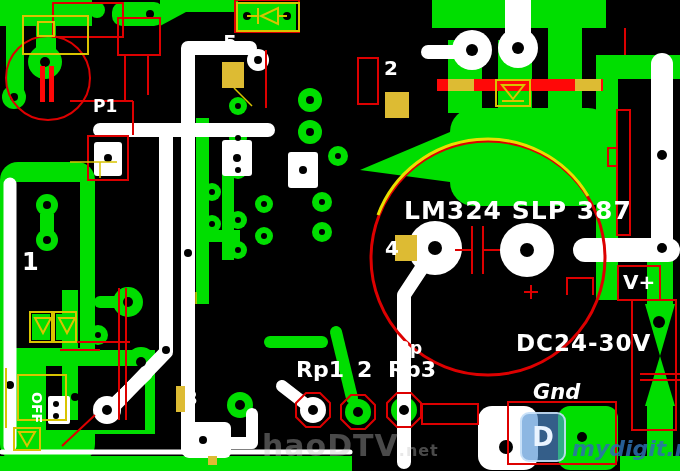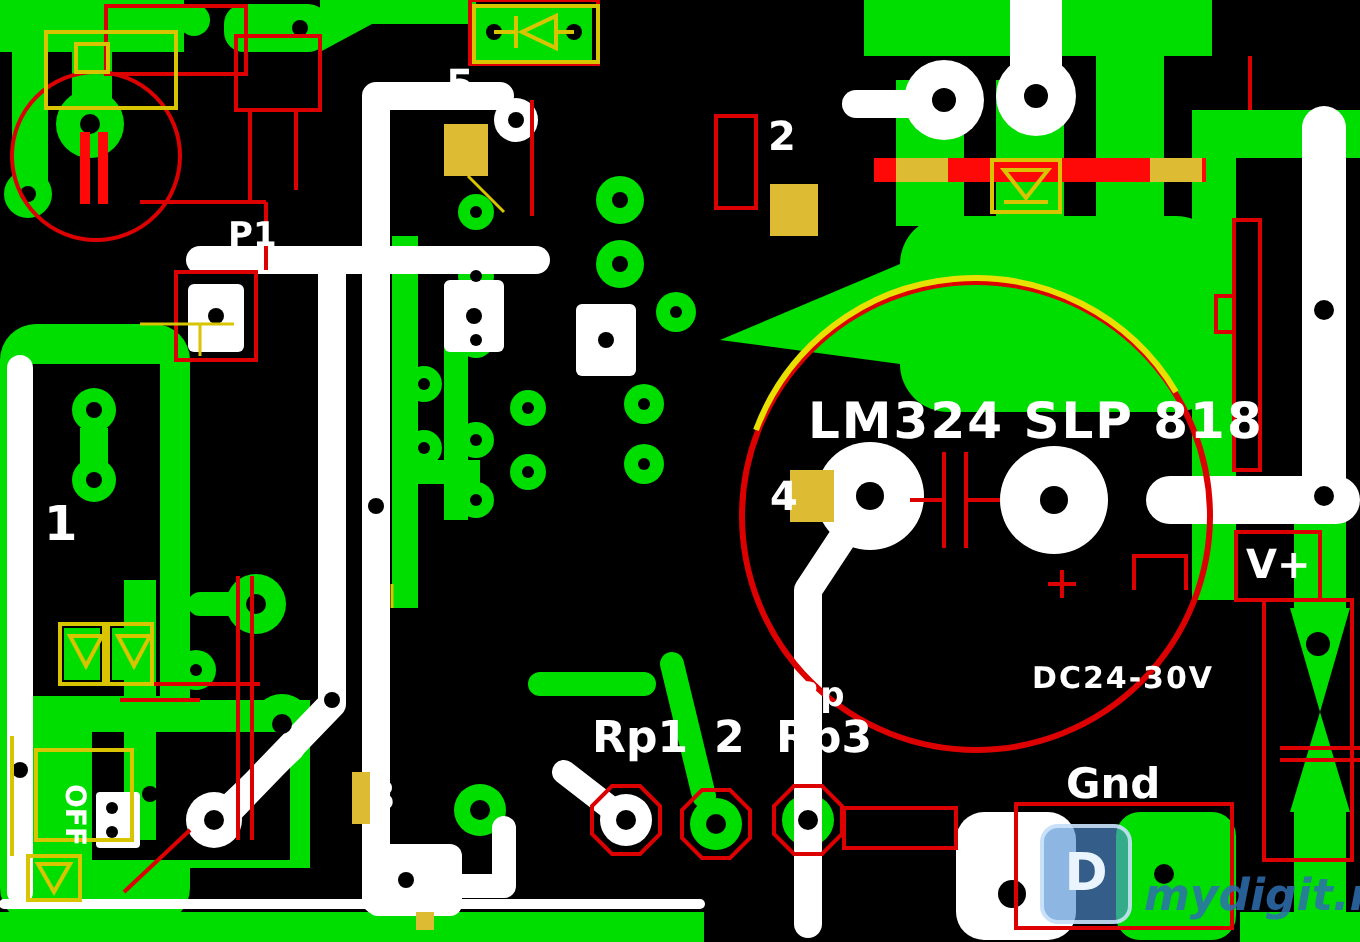--- a/index.html
+++ b/index.html
@@ -2,22 +2,22 @@
 <html><head>
 <meta charset="utf-8">
 <style>
   html,body{margin:0;padding:0;background:#222;}
   .stage{position:relative;width:680px;height:471px;background:#000;overflow:hidden;
          font-family:"DejaVu Sans",sans-serif;}
   .stage svg{position:absolute;left:0;top:0;}
   .lbl{position:absolute;color:#fff;font-weight:bold;line-height:1;white-space:pre;
        font-family:"DejaVu Sans",sans-serif;}
   .lbl-ic{font-size:25px;letter-spacing:1px;}
-  .lbl-supply{font-size:15px;letter-spacing:1px;}
-  .lbl-gnd{font-size:21px;}
+  .lbl-supply{font-size:23px;letter-spacing:1px;}
+  .lbl-gnd{font-size:21px;font-style:italic;}
   .lbl-vplus{font-size:20px;}
   .lbl-pin{font-size:20px;}
   .lbl-rp{font-size:22px;}
   .lbl-p1{font-size:17px;}
   .lbl-off{font-size:14px;transform:rotate(90deg);transform-origin:left top;}
   .wm-hao{position:absolute;left:262px;top:428px;font-size:30px;font-weight:bold;
           color:rgba(195,195,195,0.38);letter-spacing:1px;}
   .wm-hao .suffix{font-size:16px;}
   .wm-site-name{position:absolute;left:562px;top:406px;font-size:27px;font-weight:bold;
           color:rgba(45,110,175,0.85);letter-spacing:2px;}
@@ -254,30 +254,31 @@
     <rect x="385" y="92" width="24" height="26"></rect>
     <rect x="395" y="235" width="22" height="26"></rect>
     <rect x="448" y="79" width="26" height="12"></rect>
     <rect x="575" y="79" width="26" height="12"></rect>
     <rect x="176" y="386" width="9" height="26"></rect>
     <rect x="208" y="456" width="9" height="9"></rect>
   </g>
 </svg>
 
   <div class="lbl lbl-pin" style="left:223px;top:32px;">5</div>
-  <div class="lbl lbl-p1" style="left:93px;top:110px;margin-left:21px;">P1</div>
+  <div class="lbl lbl-p1" style="left:93px;top:98px;">P1</div>
   <div class="lbl lbl-pin" style="left:384px;top:58px;">2</div>
   <div class="lbl lbl-pin" style="left:385px;top:238px;">4</div>
   <div class="lbl lbl-pin" style="left:22px;top:250px;font-size:24px;">1</div>
   <div class="lbl lbl-pin" style="left:184px;top:388px;">3</div>
-  <div class="lbl lbl-ic" style="left:404px;top:198px;">LM324 SLP 818</div>
+  <div class="lbl lbl-ic" style="left:404px;top:198px;">LM324 SLP 387</div>
   <div class="lbl lbl-rp" style="left:296px;top:359px;">Rp1</div>
   <div class="lbl lbl-rp" style="left:353px;top:340px;font-size:17px;margin-left:44px;">Rp</div>
   <div class="lbl lbl-rp" style="left:357px;top:359px;">2</div>
   <div class="lbl lbl-rp" style="left:388px;top:359px;text-align:right;">Rp3</div>
   <div class="lbl lbl-off" style="left:44px;top:392px;">OFF</div>
   <div class="lbl lbl-vplus" style="left:623px;top:272px;">V+</div>
   <div class="lbl lbl-supply" style="left:516px;top:332px;">DC24-30V</div>
   <div class="lbl lbl-gnd" style="left:533px;top:382px;">Gnd</div>
 
+  <div class="wm-hao"><span>haoDTV</span><span class="suffix">.net</span></div>
   <div class="wm-logo">D</div>
   <div class="wm-site-url">mydigit.net</div>
 </div>
 
 </body></html>

